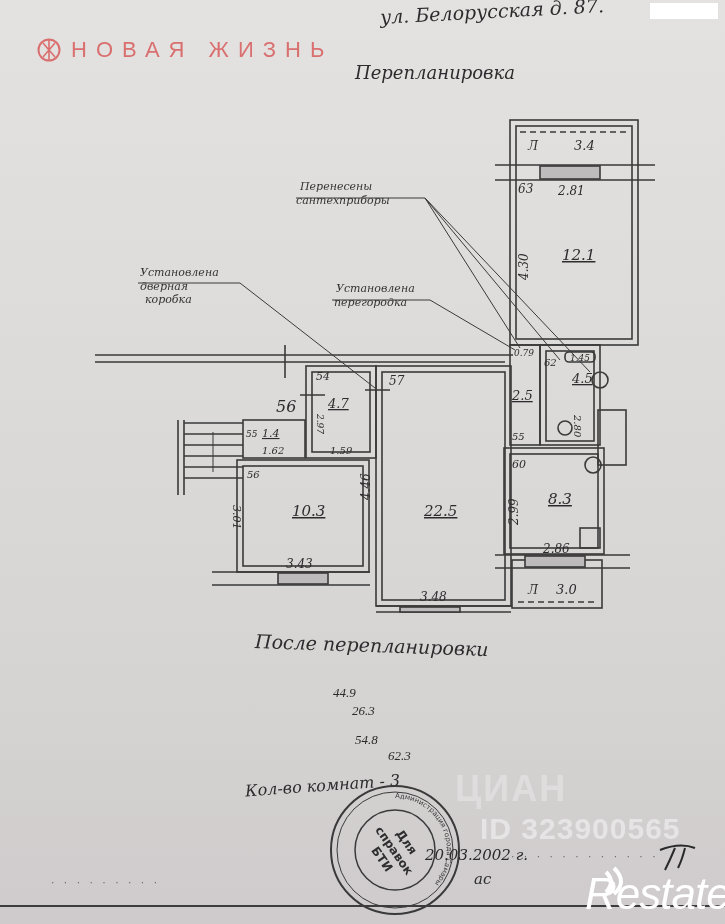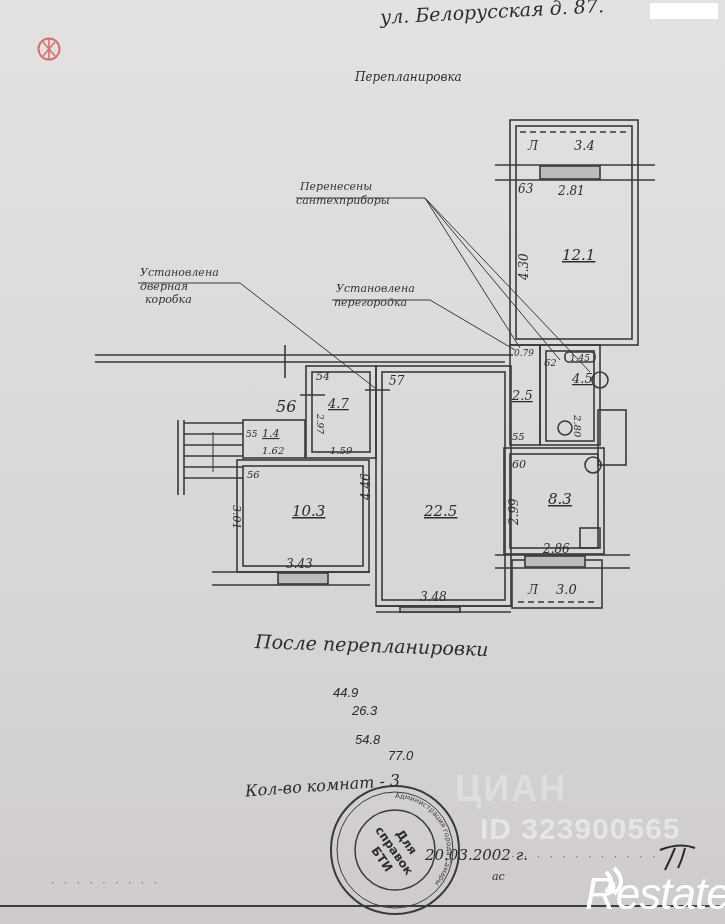--- a/index.html
+++ b/index.html
@@ -3,44 +3,45 @@
 <meta charset="utf-8">
 <style>
   html,body{margin:0;padding:0;}
   body{width:725px;height:924px;overflow:hidden;background:#dcdad9;position:relative;font-family:"DejaVu Sans",sans-serif;}
   .paper{position:absolute;left:0;top:0;width:725px;height:924px;background:linear-gradient(180deg,#e4e2e1 0%,#dddbda 40%,#d6d3d3 75%,#cfcbcc 100%);}
   .brand{position:absolute;left:37px;top:37px;display:flex;align-items:center;gap:10px;}
   .brand-text{color:#d9706f;font-family:"Liberation Sans",sans-serif;font-size:22px;letter-spacing:9px;font-weight:400;}
   .hand{position:absolute;font-family:"DejaVu Serif",serif;font-style:italic;color:#2c2c2e;white-space:nowrap;}
   .address{left:380px;top:0px;font-size:19px;transform:rotate(-3deg);}
   .address-redact{position:absolute;left:650px;top:3px;width:68px;height:16px;background:#ffffff;}
-  .title-before{left:355px;top:62px;font-size:12px;margin-top:8px;}
+  .title-before{left:355px;top:62px;font-size:18px;}
   .svgwrap{position:absolute;left:0;top:0;}
   .lbl{font-family:"DejaVu Serif",serif;font-style:italic;fill:#2c2c2e;}
   .note{font-family:"DejaVu Serif",serif;font-style:italic;fill:#333;font-size:11px;}
   .title-after{left:255px;top:634px;font-size:19px;transform:rotate(2deg);}
-  .totals{position:absolute;font-family:Liberation Sans, sans-serif;font-style:italic;color:#2a2a2a;font-size:13px;}
+  .totals{position:absolute;font-family:Liberation Serif, serif;font-style:italic;color:#2a2a2a;font-size:13px;}
   .rooms-count{left:245px;top:776px;font-size:16px;transform:rotate(-4deg);}
   .watermark-id{position:absolute;left:480px;top:812px;font-family:"Liberation Sans",sans-serif;font-weight:700;font-size:30px;color:rgba(255,255,255,0.45);letter-spacing:1px;}
   .watermark-cian{position:absolute;left:455px;top:768px;font-family:"Liberation Sans",sans-serif;font-weight:700;font-size:36px;color:rgba(255,255,255,0.28);letter-spacing:2px;}
   .restate{position:absolute;left:585px;top:872px;font-family:"Liberation Sans",sans-serif;font-style:italic;font-size:44px;color:#ffffff;letter-spacing:-1px;line-height:1;}
   .stamp-date{position:absolute;left:425px;top:846px;font-family:"DejaVu Serif",serif;font-style:italic;font-size:15px;color:#2a2a2a;}
   .faded{position:absolute;font-family:"DejaVu Sans Mono",monospace;font-size:9px;color:#6a6a6a;letter-spacing:1px;}
   .bottom-rule{position:absolute;left:0;top:905px;width:725px;height:2px;background:#3d3d3d;}
 </style>
 </head>
 <body>
 
 <div class="paper"></div>
 
 <div class="brand">
   <svg width="24" height="24" viewBox="0 0 24 24">
     <circle cx="12" cy="12" r="10.5" fill="none" stroke="#d9706f" stroke-width="2"></circle>
     <path d="M6 5 L18 19 M18 5 L6 19 M12 2 L12 22" stroke="#d9706f" stroke-width="1.6" fill="none"></path>
   </svg>
+  <span class="brand-text">НОВАЯ ЖИЗНЬ</span>
 </div>
 
 <div class="hand address">ул. Белорусская д. 87.</div>
 <div class="address-redact"></div>
 <div class="hand title-before">Перепланировка</div>
 
 <svg class="svgwrap" width="725" height="924" viewBox="0 0 725 924">
   <g stroke="#3a3a3a" fill="none" stroke-width="1.6">
 
     <rect x="510" y="120" width="128" height="225"></rect>
@@ -150,21 +151,21 @@
   <text class="lbl" x="262" y="454" font-size="10">1.62</text>
   <text class="lbl" x="330" y="454" font-size="10">1.59</text>
   <text class="lbl" x="276" y="412" font-size="16">56</text>
 </svg>
 
 <div class="hand title-after">После перепланировки</div>
 
 <div class="totals" style="left:333px;top:685px;">44.9</div>
 <div class="totals" style="left:352px;top:703px;">26.3</div>
 <div class="totals" style="left:355px;top:732px;">54.8</div>
-<div class="totals" style="left:388px;top:748px;">77.0</div>
+<div class="totals" style="left:388px;top:748px;">62.3</div>
 
 <div class="watermark-cian">ЦИАН</div>
 <div class="watermark-id">ID 323900565</div>
 
 <div class="hand rooms-count">Кол-во комнат - 3</div>
 
 <svg style="position:absolute;left:325px;top:780px;" width="140" height="140" viewBox="0 0 140 140">
   <circle cx="70" cy="70" r="64" fill="none" stroke="#3a3a3a" stroke-width="2"></circle>
   <circle cx="70" cy="70" r="58" fill="none" stroke="#3a3a3a" stroke-width="1"></circle>
   <circle cx="70" cy="70" r="40" fill="none" stroke="#3a3a3a" stroke-width="1.5"></circle>
@@ -173,21 +174,21 @@
   <g transform="rotate(55 70 70)" font-family="DejaVu Sans, sans-serif" font-size="12" fill="#2f2f2f" font-weight="700" text-anchor="middle">
     <text x="70" y="60">Для</text>
     <text x="70" y="75">справок</text>
     <text x="70" y="90">БТИ</text>
   </g>
 </svg>
 
 <div class="stamp-date">20.03.2002 г.</div>
 <div class="faded" style="left:510px;top:852px;">· · · · · · · · · · · ·</div>
 <div class="faded" style="left:50px;top:878px;">· · · · · · · · ·</div>
-<div class="hand" style="left:492px;top:870px;font-size:11px;">ас</div>
+<div class="hand" style="left:474px;top:870px;font-size:15px;">ас</div>
 <svg style="position:absolute;left:640px;top:840px;" width="80" height="40" viewBox="0 0 80 40">
   <path d="M20 10 Q40 2 55 8 M35 8 Q30 20 25 30 M45 8 Q42 20 38 28" stroke="#2a2a2a" stroke-width="2" fill="none"></path>
 </svg>
 
 <div class="bottom-rule"></div>
 
 <svg style="position:absolute;left:588px;top:866px;" width="40" height="30" viewBox="0 0 40 30">
   <path d="M18 26 Q28 16 18 6" stroke="#ffffff" stroke-width="4" fill="none"></path>
   <path d="M26 28 Q40 16 26 2" stroke="#ffffff" stroke-width="4" fill="none"></path>
 </svg>

